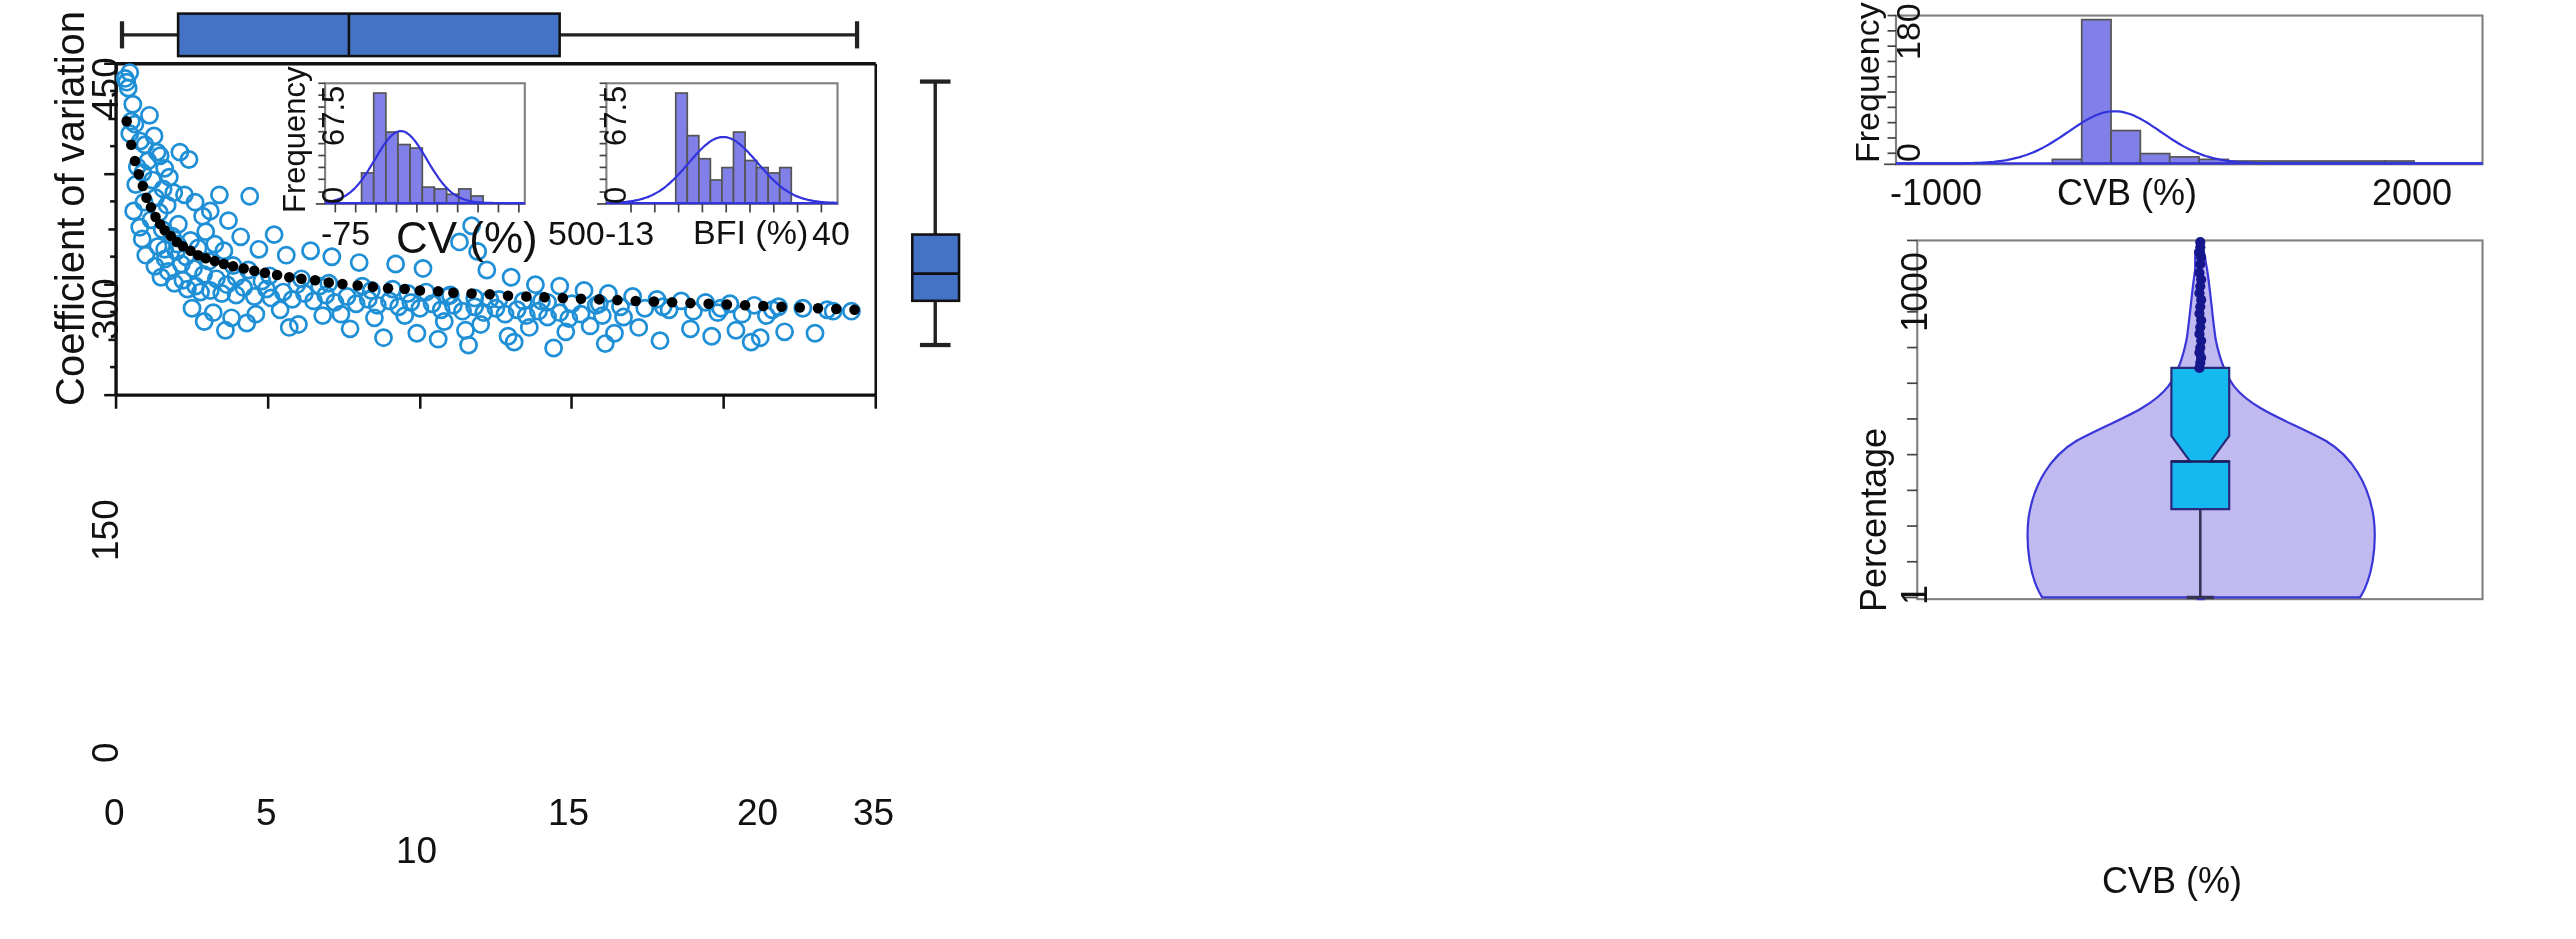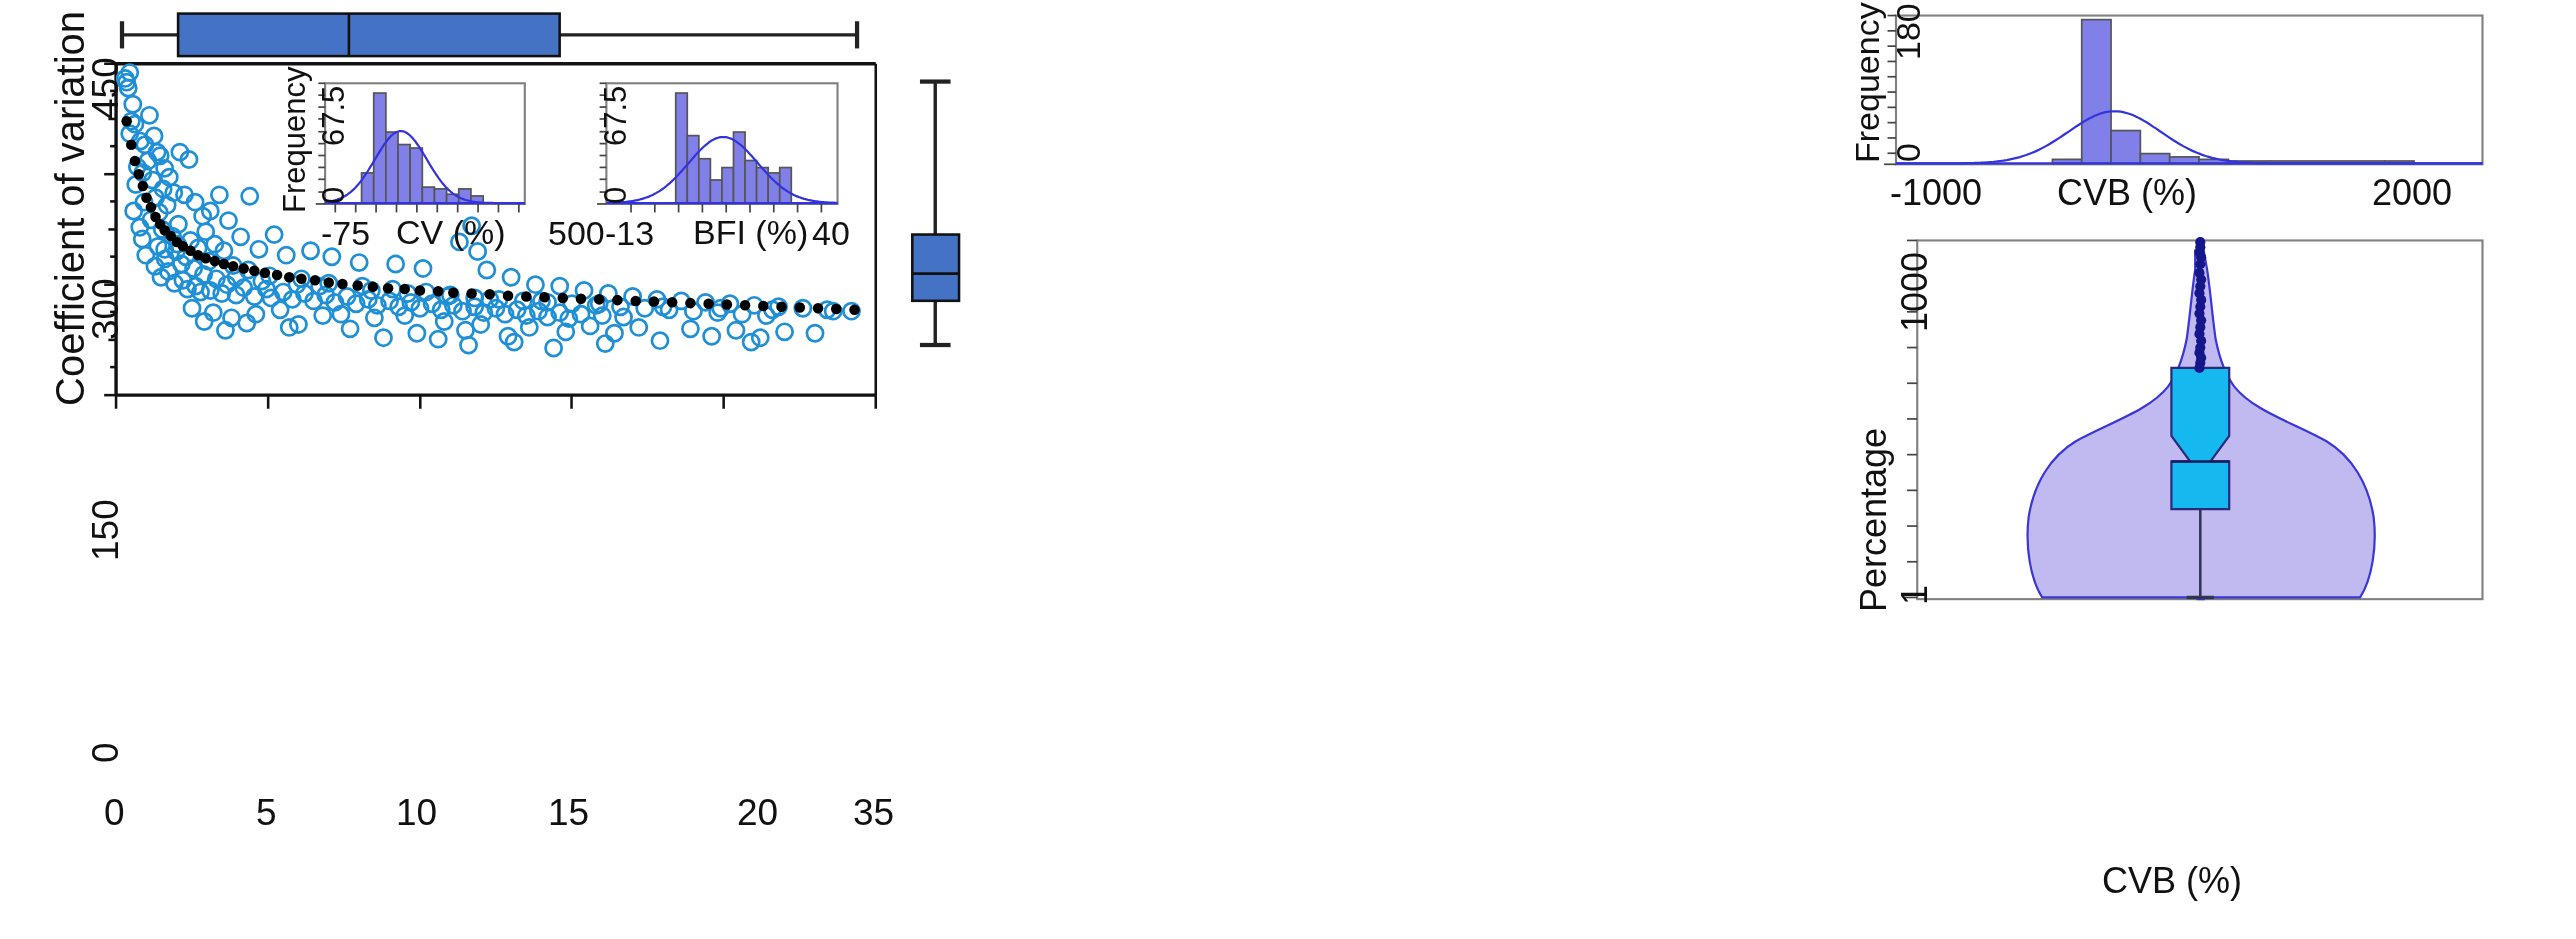--- a/index.html
+++ b/index.html
@@ -425,30 +425,30 @@
 
   <div class="lbl rot90" style="left:48px;top:406px;font-size:40px;">Coefficient of variation (%)</div>
 
   <div class="lbl rot90" style="left:85px;top:119px;font-size:37px;">450</div>
   <div class="lbl rot90" style="left:85px;top:340px;font-size:37px;">300</div>
   <div class="lbl rot90" style="left:85px;top:561px;font-size:37px;">150</div>
   <div class="lbl rot90" style="left:85px;top:763px;font-size:37px;">0</div>
 
   <div class="lbl" style="left:104px;top:792px;font-size:37px;">0</div>
   <div class="lbl" style="left:256px;top:792px;font-size:37px;">5</div>
-  <div class="lbl" style="left:396px;top:792px;font-size:37px;">10</div>
+  <div class="lbl" style="left:396px;top:830px;font-size:37px;">10</div>
   <div class="lbl" style="left:548px;top:792px;font-size:37px;">15</div>
   <div class="lbl" style="left:701px;top:792px;font-size:37px;margin-left:36px;">20</div>
   <div class="lbl" style="left:853px;top:792px;font-size:37px;">35</div>
 
   <div class="lbl rot90" style="left:277px;top:213px;font-size:31px;">Frequency</div>
   <div class="lbl rot90" style="left:316px;top:146px;font-size:31px;">67.5</div>
   <div class="lbl rot90" style="left:316px;top:204px;font-size:31px;">0</div>
   <div class="lbl" style="left:321px;top:214px;font-size:34px;">-75</div>
-  <div class="lbl" style="left:396px;top:213px;font-size:34px;">CV (%)</div>
+  <div class="lbl" style="left:396px;top:213px;font-size:44px;">CV (%)</div>
   <div class="lbl" style="left:504px;top:214px;font-size:34px;padding-left:44px;">500</div>
 
   <div class="lbl rot90" style="left:598px;top:146px;font-size:31px;">67.5</div>
   <div class="lbl rot90" style="left:598px;top:204px;font-size:31px;">0</div>
   <div class="lbl" style="left:605px;top:214px;font-size:34px;">-13</div>
   <div class="lbl" style="left:693px;top:213px;font-size:34px;">BFI (%)</div>
   <div class="lbl" style="left:812px;top:214px;font-size:34px;">40</div>
 
   <svg class="abs" style="left:1811px;top:0px;" width="765" height="247" viewBox="0 0 900 290">
     <rect x="100" y="18" width="690" height="175" fill="#ffffff" stroke="#808080" stroke-width="2.5"></rect>

